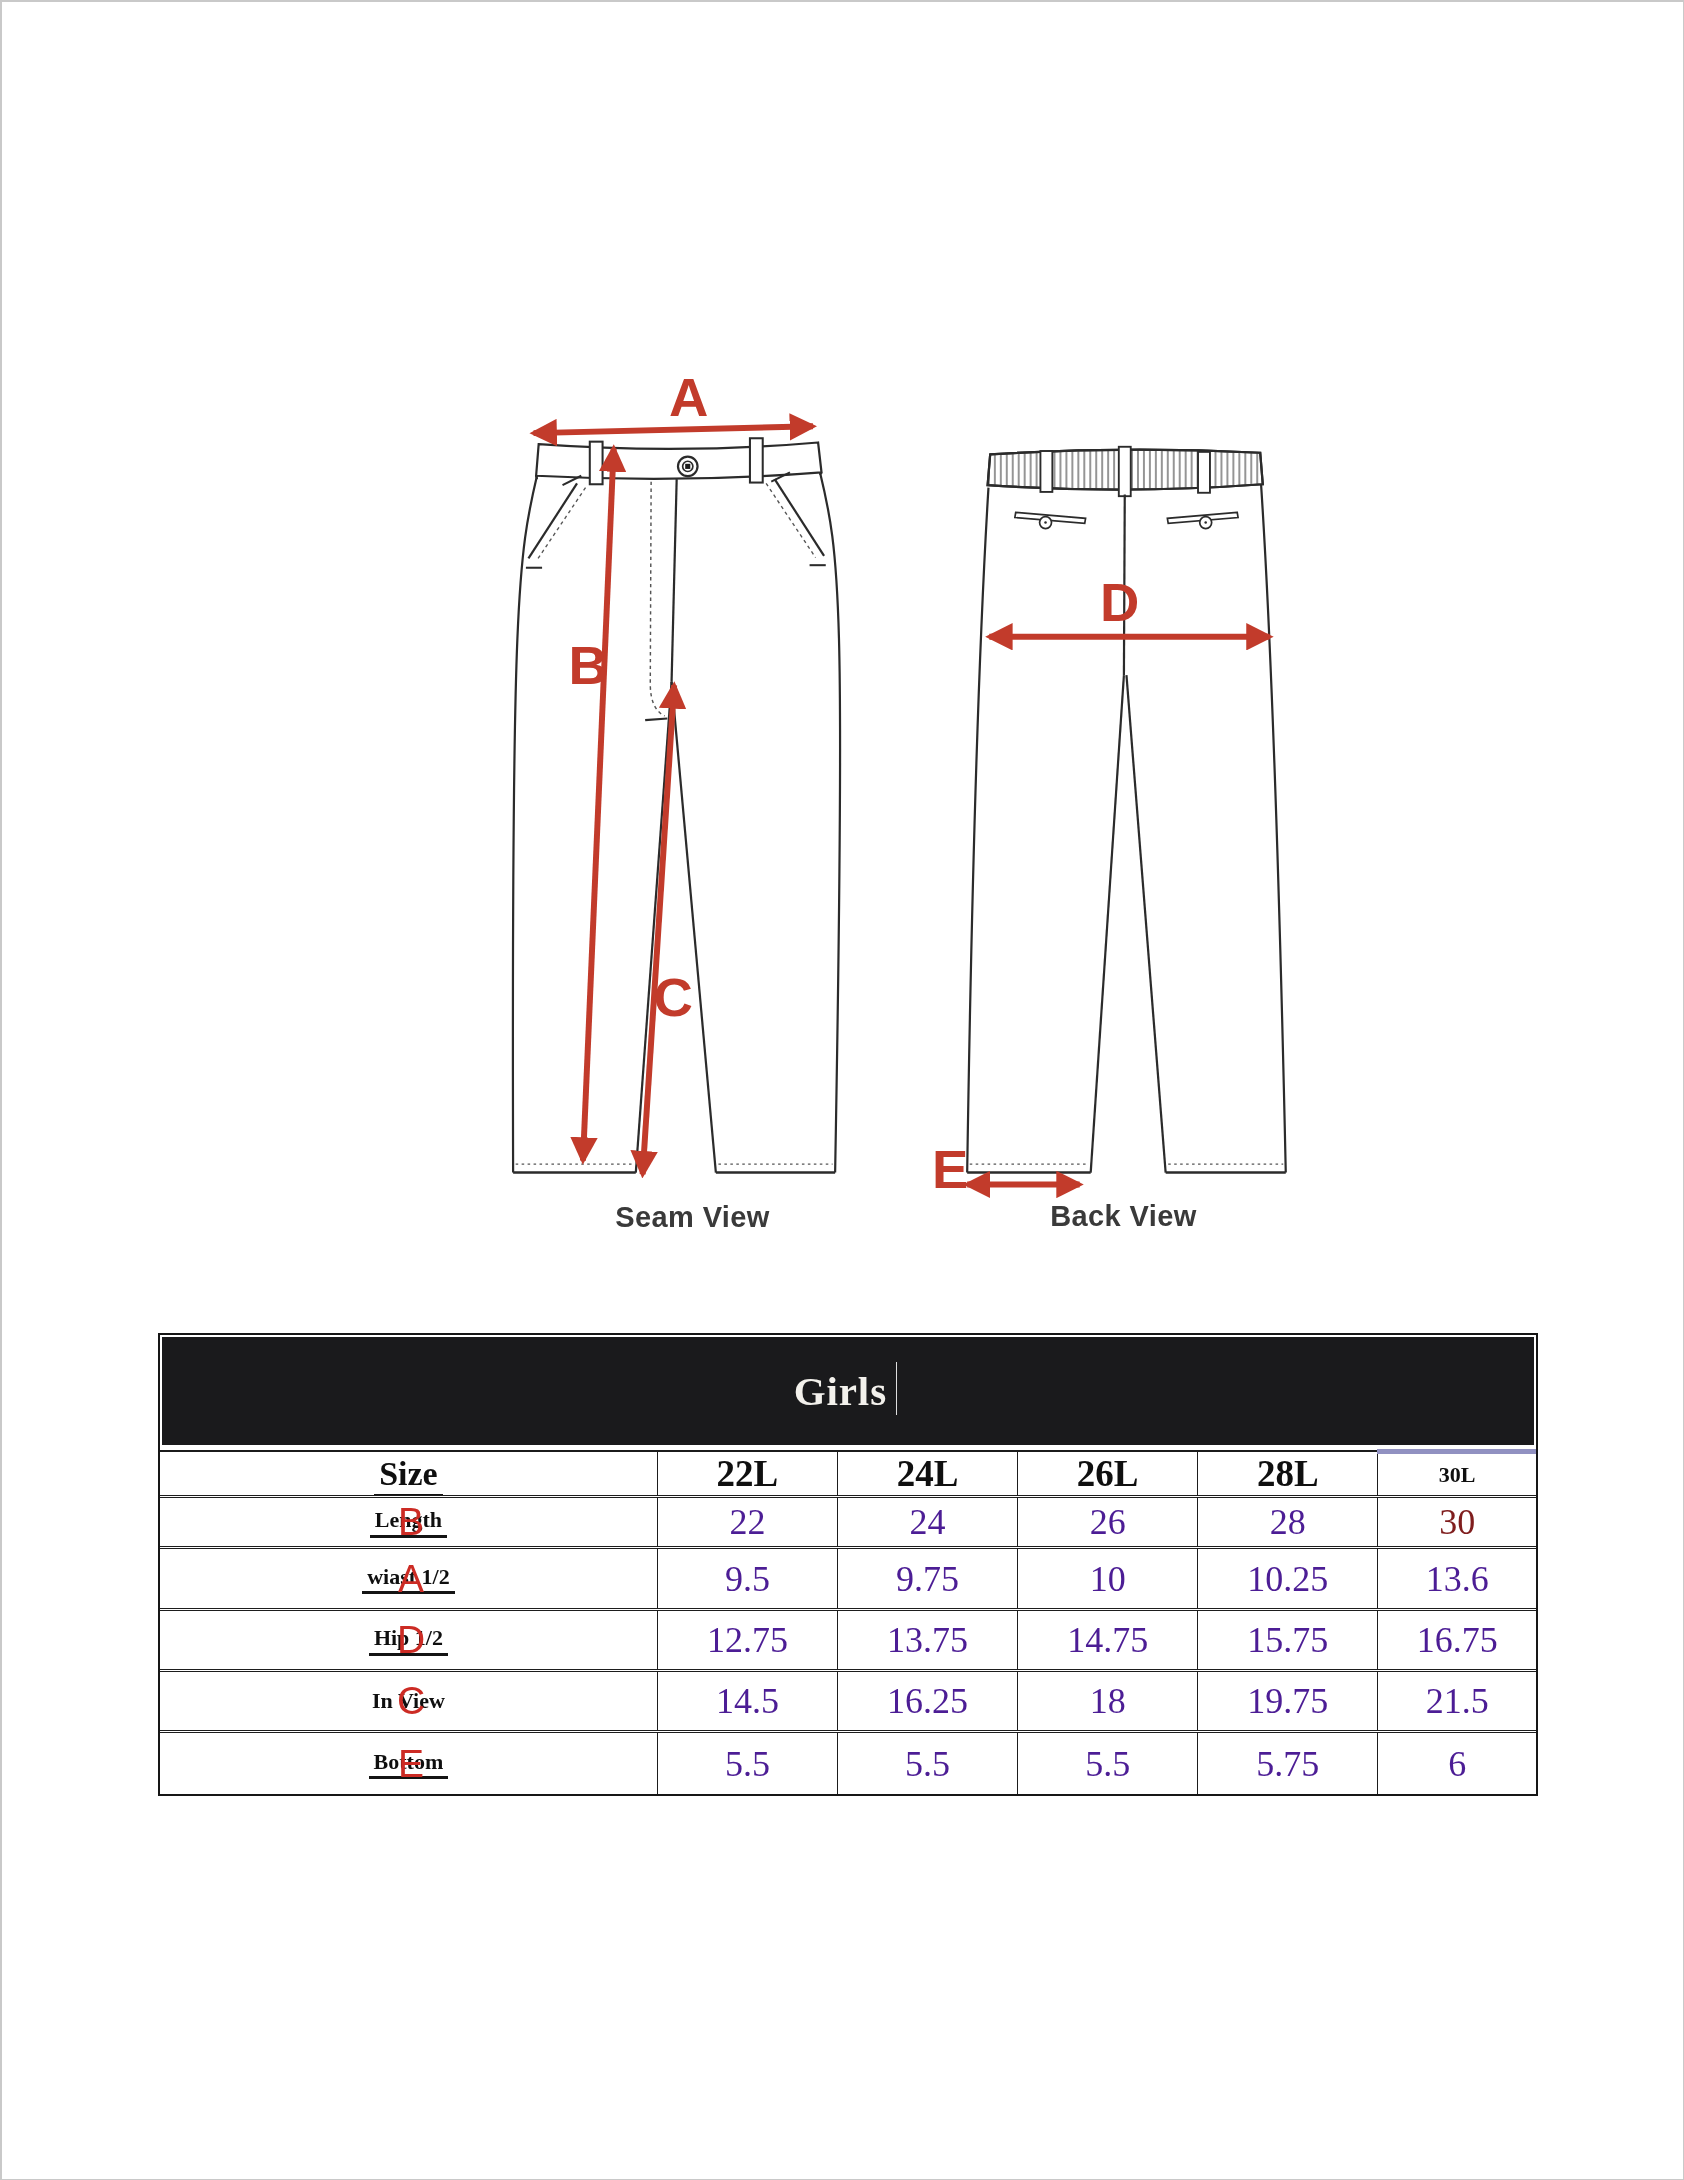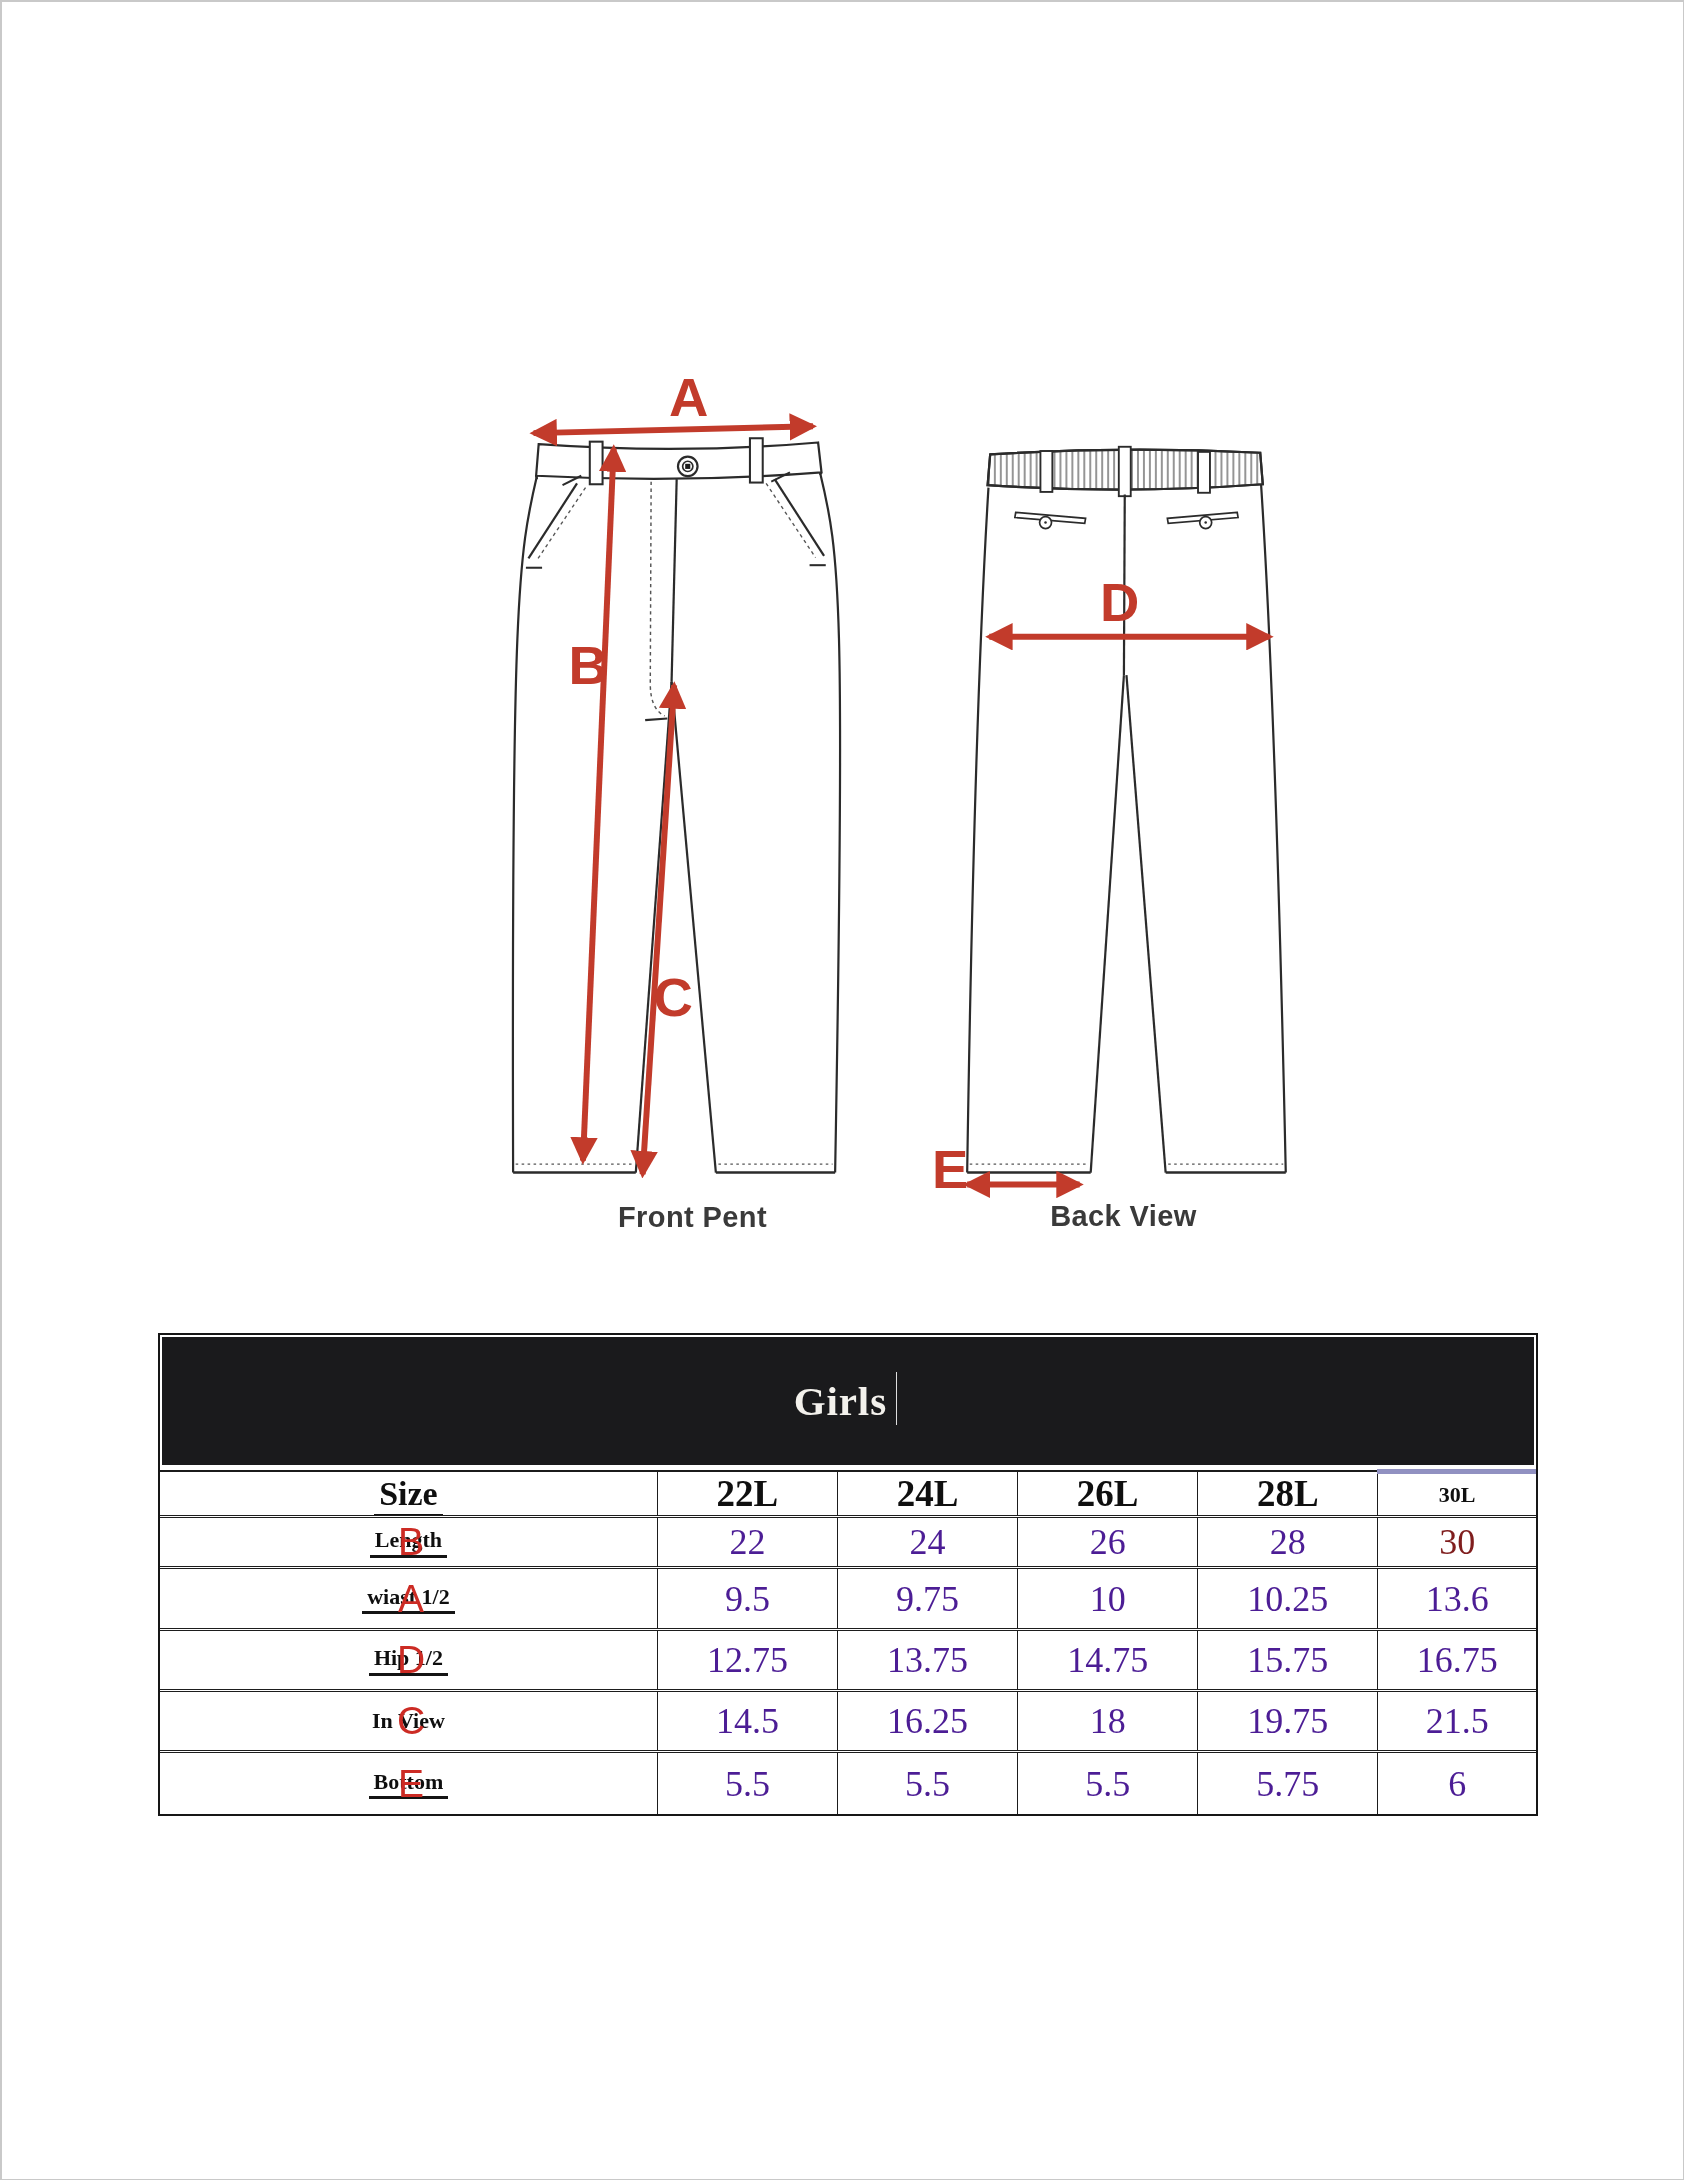--- a/index.html
+++ b/index.html
@@ -9,21 +9,21 @@
   #diagram-svg{position:absolute;left:0;top:0;}
   .view-caption{position:absolute;width:221px;text-align:center;
         font-family:"Liberation Sans",sans-serif;font-weight:bold;
         font-size:29px;color:#3a3a3a;letter-spacing:0.4px;}
   #front-caption{left:580px;top:1199px;}
   #back-caption{left:1011px;top:1198px;}
 
   
   #size-table-wrap{position:absolute;left:156px;top:1331px;width:1380px;
         border:2.6px solid #161616;box-sizing:border-box;background:#ffffff;}
-  #title-band{height:128px;margin:1.7px 1.7px 4.3px 1.7px;background:#1a1a1c;
+  #title-band{height:108px;margin:1.7px 1.7px 4.3px 1.7px;background:#1a1a1c;
         display:flex;align-items:center;justify-content:center;}
   #title-band .t-part{color:#f3f1ec;font-family:"Liberation Serif",serif;
         font-weight:bold;font-size:41px;letter-spacing:0.9px;white-space:pre;}
   #title-cursor{width:1.7px;height:53px;background:#dedede;margin:0 5.1px 5.1px 8.5px;}
 
   table#size-table{width:100%;border-collapse:collapse;table-layout:fixed;
         border-top:2.6px solid #1b1b1b;}
   table#size-table td,table#size-table th{border-left:1.7px solid #1d1d1d;
         border-bottom:3.4px double #1d1d1d;padding:0;text-align:center;
         vertical-align:middle;overflow:hidden;}
@@ -135,21 +135,21 @@
 
     <g font-family="Liberation Sans, sans-serif" font-size="64" font-weight="600" fill="#c23b2b" text-anchor="middle" stroke="none">
       <text x="806" y="486">A</text>
       <text x="688" y="800">B</text>
       <text x="788" y="1190">C</text>
       <text x="1312" y="727">D</text>
       <text x="1113" y="1392">E</text>
     </g>
   </svg>
 
-  <div id="front-caption" class="view-caption">Front Pent</div>
+  <div id="front-caption" class="view-caption">Seam View</div>
   <div id="back-caption" class="view-caption">Back View</div>
 
   <div id="size-table-wrap">
     <div id="title-band">
       <span class="t-part">Girls</span>
       <span id="title-cursor"></span>
     </div>
     <table id="size-table">
       <colgroup>
         <col style="width:497px">

